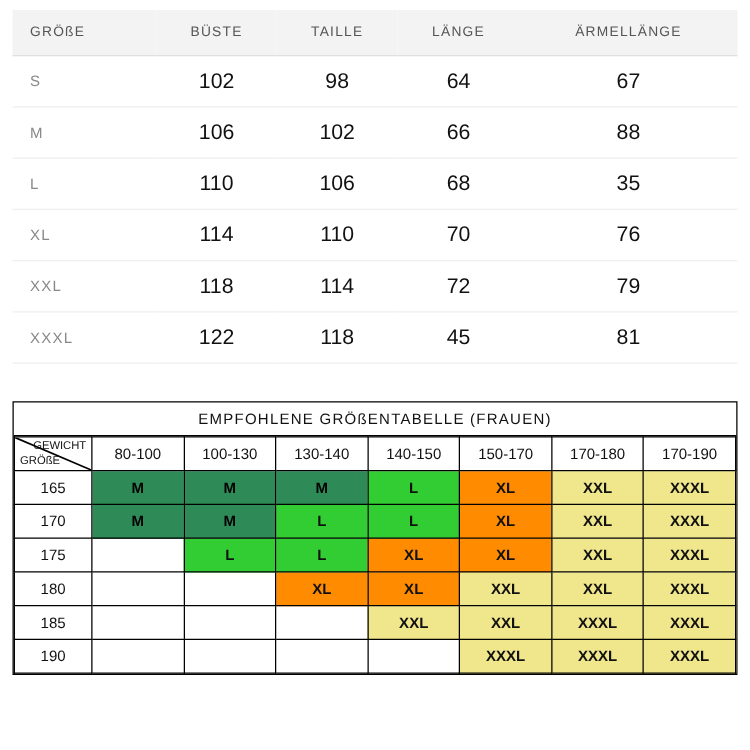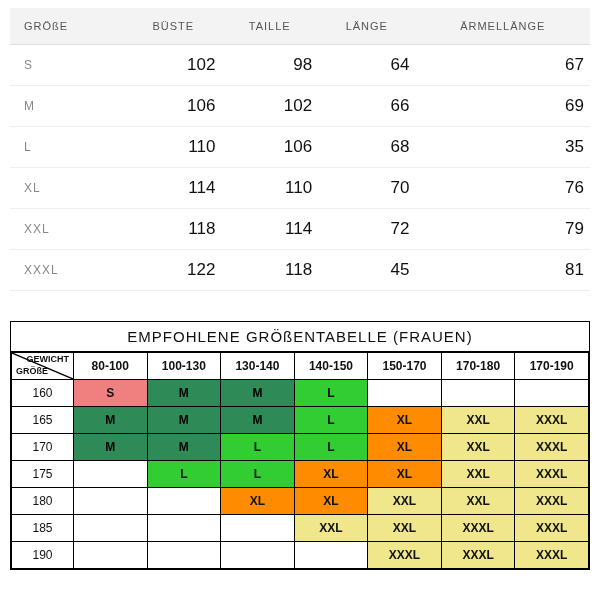--- a/index.html
+++ b/index.html
@@ -3,29 +3,29 @@
 <meta charset="utf-8">
 <style>
   html,body{margin:0;padding:0;font-family:Arial,Helvetica,sans-serif;font-size:13px;color:#111;background:#fff}
   .page{width:600px;margin:0 auto;padding:8px 10px;box-sizing:border-box}
 
   
   .meas{width:100%;border-collapse:collapse;margin-bottom:30px}
   .meas th{background:#f3f3f3;font-weight:500;letter-spacing:1px;font-size:11px;
            padding:12px 6px;border-bottom:1px solid #e0e0e0;text-align:center;color:#555}
   .meas th:first-child{text-align:left;padding-left:14px}
-  .meas td{padding:10px 6px;border-bottom:1px solid #eee;text-align:right;font-size:17px}
+  .meas td{padding:10px 6px;border-bottom:1px solid #eee;text-align:center;font-size:17px}
   .meas td:first-child{text-align:left;padding-left:14px;color:#888;font-size:12px;letter-spacing:1px}
 
   
   .rec-wrap{border:1px solid #000}
-  .rec-title{text-align:center;font-size:15px;letter-spacing:1px;padding:6px 0;border-bottom:1px solid #000}
+  .rec-title{text-align:center;font-size:12px;letter-spacing:1px;padding:6px 0;border-bottom:1px solid #000}
   .rec{width:100%;border-collapse:collapse;table-layout:fixed}
   .rec th,.rec td{border:1px solid #000;font-size:12px;text-align:center;padding:3px 0;height:20px}
-  .rec th{font-weight:700}
+  .rec th{font-weight:400}
   .rec .diag{position:relative;font-size:9px;line-height:1.1;padding:0}
   .rec .diag .tl{position:absolute;top:2px;right:4px}
   .rec .diag .bl{position:absolute;bottom:2px;left:4px}
   .rec .diag svg{position:absolute;top:0;left:0;width:100%;height:100%}
   .rec td b{font-weight:700}
 
   
   .c-pink{background:#f08080}
   .c-dg  {background:#2e8b57;color:#000}
   .c-lg  {background:#32cd32}
@@ -52,21 +52,21 @@
           <td>102</td>
           <td>98</td>
           <td>64</td>
           <td>67</td>
         </tr>
         <tr>
           <td>M</td>
           <td>106</td>
           <td>102</td>
           <td>66</td>
-          <td>69</td>
+          <td>88</td>
         </tr>
         <tr>
           <td>L</td>
           <td>110</td>
           <td>106</td>
           <td>68</td>
           <td>35</td>
         </tr>
         <tr>
           <td>XL</td>
@@ -118,30 +118,20 @@
       <th>80-100</th>
             <th>100-130</th>
             <th>130-140</th>
             <th>140-150</th>
             <th>150-170</th>
             <th>170-180</th>
             <th>170-190</th>
           </tr>
     </thead>
     <tbody id="rec-body">
-          <tr>
-            <td>160</td>
-            <td class="c-pink"><b>S</b></td>
-            <td class="c-dg"><b>M</b></td>
-            <td class="c-dg"><b>M</b></td>
-            <td class="c-lg"><b>L</b></td>
-            <td></td>
-            <td></td>
-            <td></td>
-          </tr>
           <tr>
             <td>165</td>
             <td class="c-dg"><b>M</b></td>
             <td class="c-dg"><b>M</b></td>
             <td class="c-dg"><b>M</b></td>
             <td class="c-lg"><b>L</b></td>
             <td class="c-or"><b>XL</b></td>
             <td class="c-yl"><b>XXL</b></td>
             <td class="c-yl"><b>XXXL</b></td>
           </tr>

